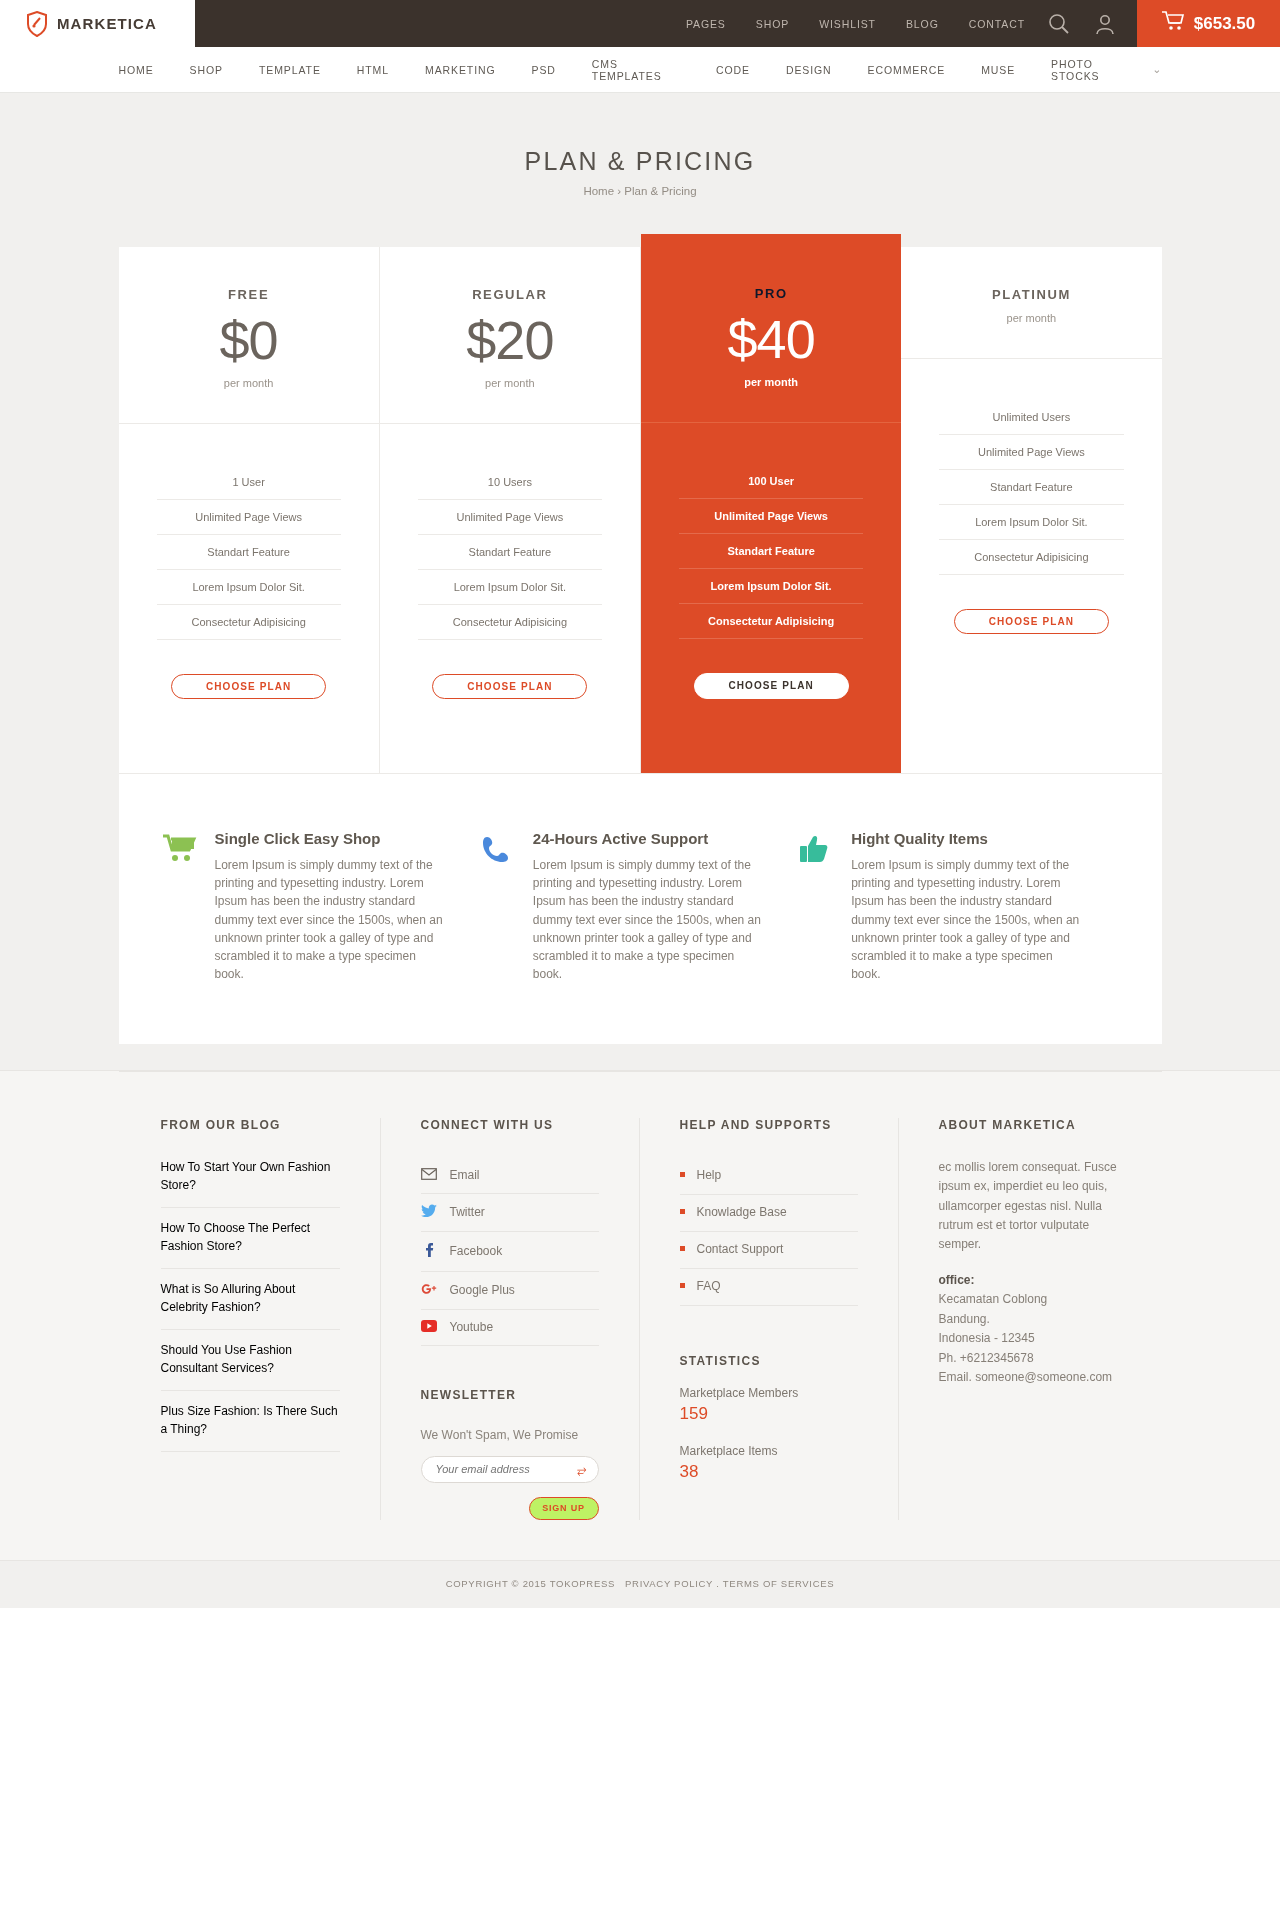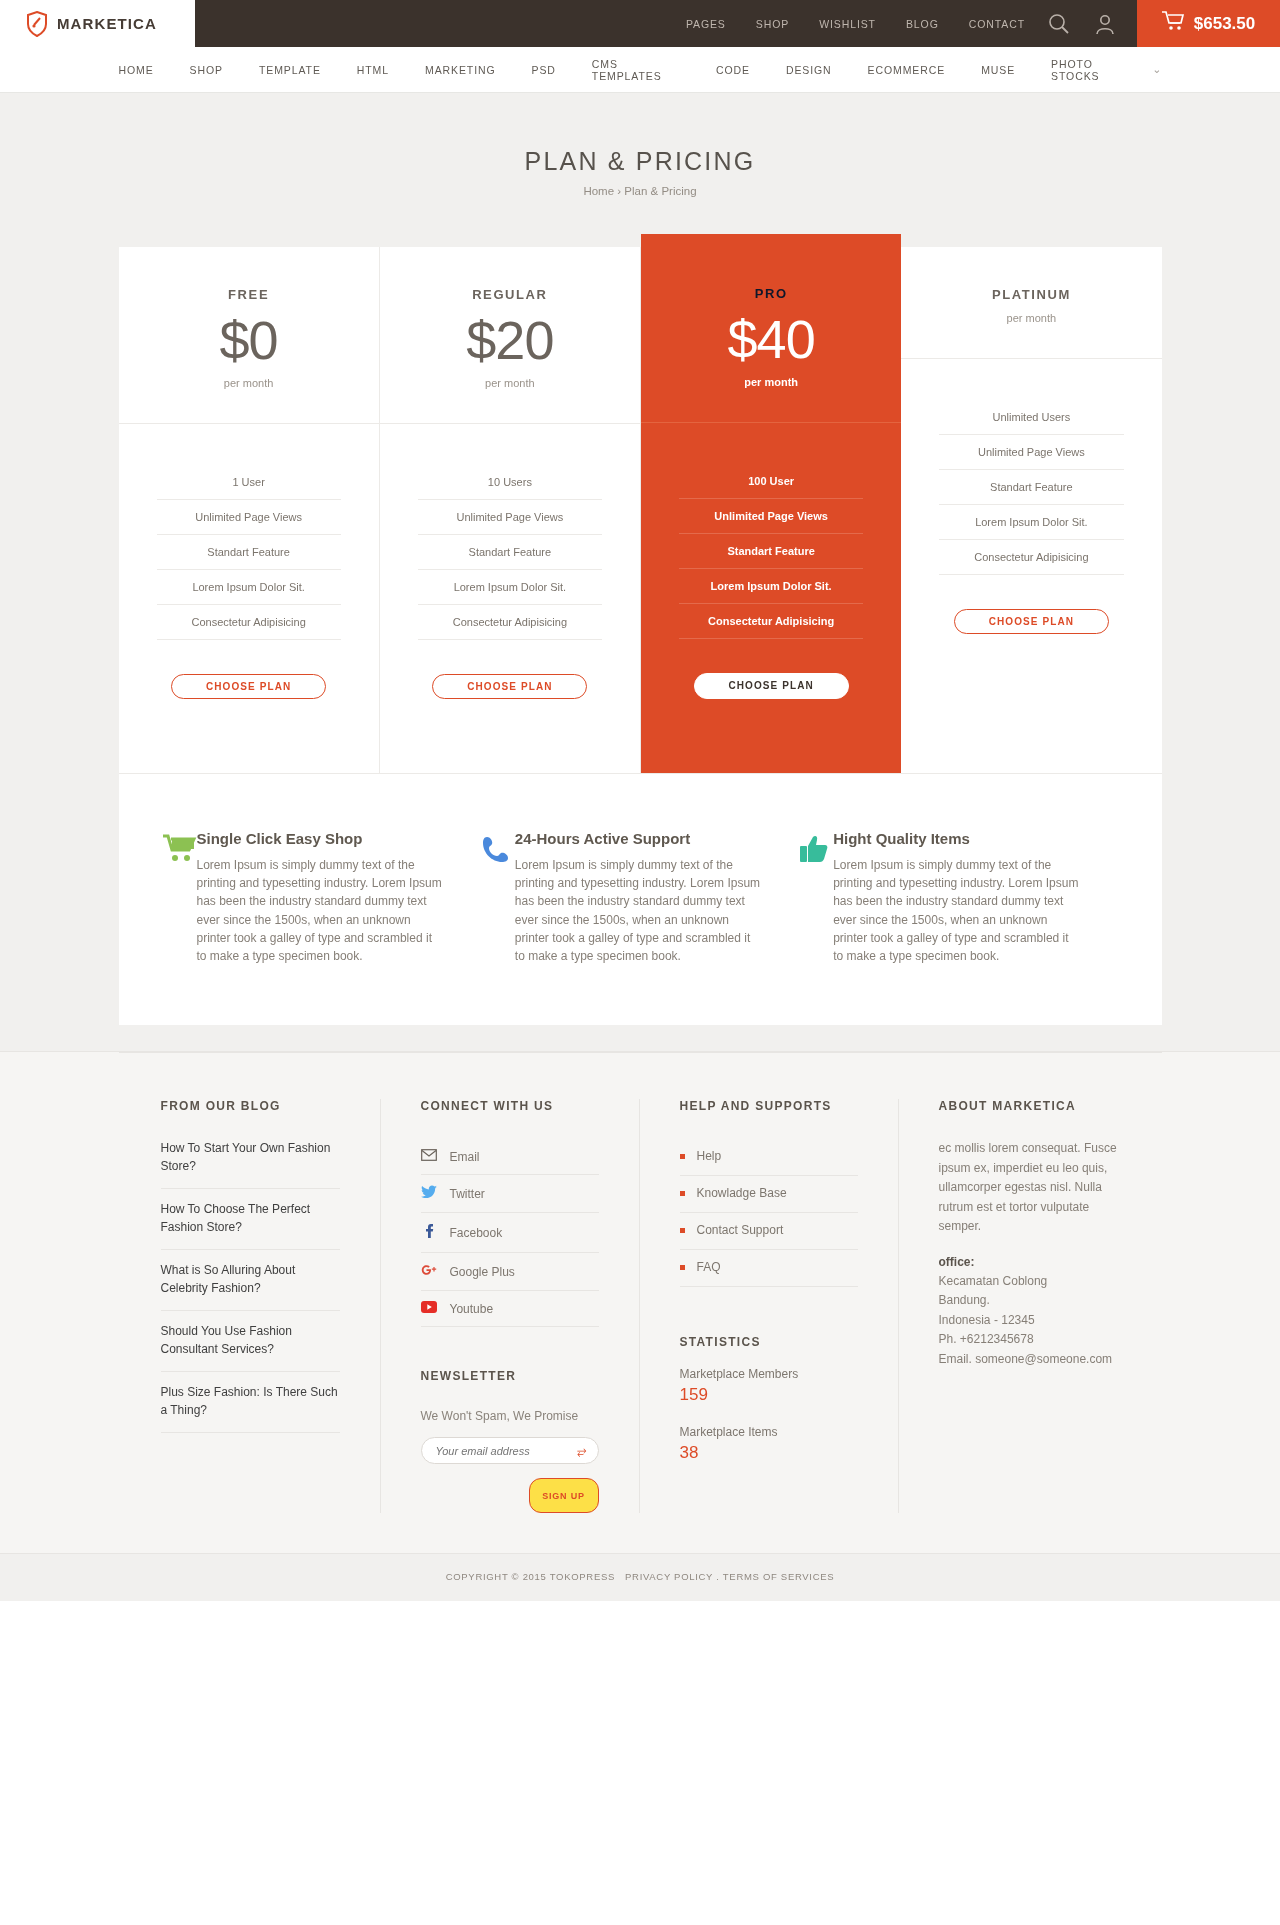--- a/index.html
+++ b/index.html
@@ -195,21 +195,21 @@
     line-height: 24px;
   }
 
   
   .features {
     display: flex;
     padding: 56px 44px 60px;
     border-top: 1px solid #eceae7;
     gap: 0;
   }
-  .feature { flex: 1; display: flex; padding-right: 36px; }
+  .feature { flex: 1; display: flex; gap: 18px; padding-right: 36px; }
   .feature-icon { width: 34px; flex-shrink: 0; padding-top: 4px; }
   .feature h3 {
     font-size: 15px;
     color: #5f584f;
     font-weight: bold;
     margin-bottom: 9px;
   }
   .feature p { font-size: 12px; line-height: 1.52; color: #867f77; }
 
   
@@ -231,21 +231,21 @@
   .ftitle {
     font-size: 12px;
     letter-spacing: 1.3px;
     color: #5b544c;
     font-weight: bold;
     margin-bottom: 26px;
   }
   .blog-item {
     font-size: 12px;
     line-height: 1.5;
-    color: #404040;
+    color: #000000;
     padding: 11px 0 13px;
     border-bottom: 1px solid #e7e5e2;
     text-decoration: none;
     display: block;
   }
   .blog-item:first-of-type { padding-top: 0; }
   .social {
     display: flex;
     align-items: center;
     gap: 13px;
@@ -269,24 +269,24 @@
     color: #b3aca4;
     font-family: inherit;
     font-style: italic;
   }
   .nl-wrap { position: relative; width: 178px; }
   .nl-arrow { position: absolute; right: 12px; top: 7px; color: #dd4b27; font-size: 12px; }
   .signup {
     margin-top: 14px;
     margin-left: 108px;
     width: 70px;
-    height: 35px;
+    height: 23px;
     border: 1px solid #dd4b27;
     border-radius: 12px;
-    background: #fde047;
+    background: #bef264;
     color: #dd4b27;
     font-size: 9px;
     letter-spacing: 0.8px;
     font-family: inherit;
     cursor: pointer;
     font-weight: bold;
   }
   .help-item {
     display: flex;
     align-items: center;

